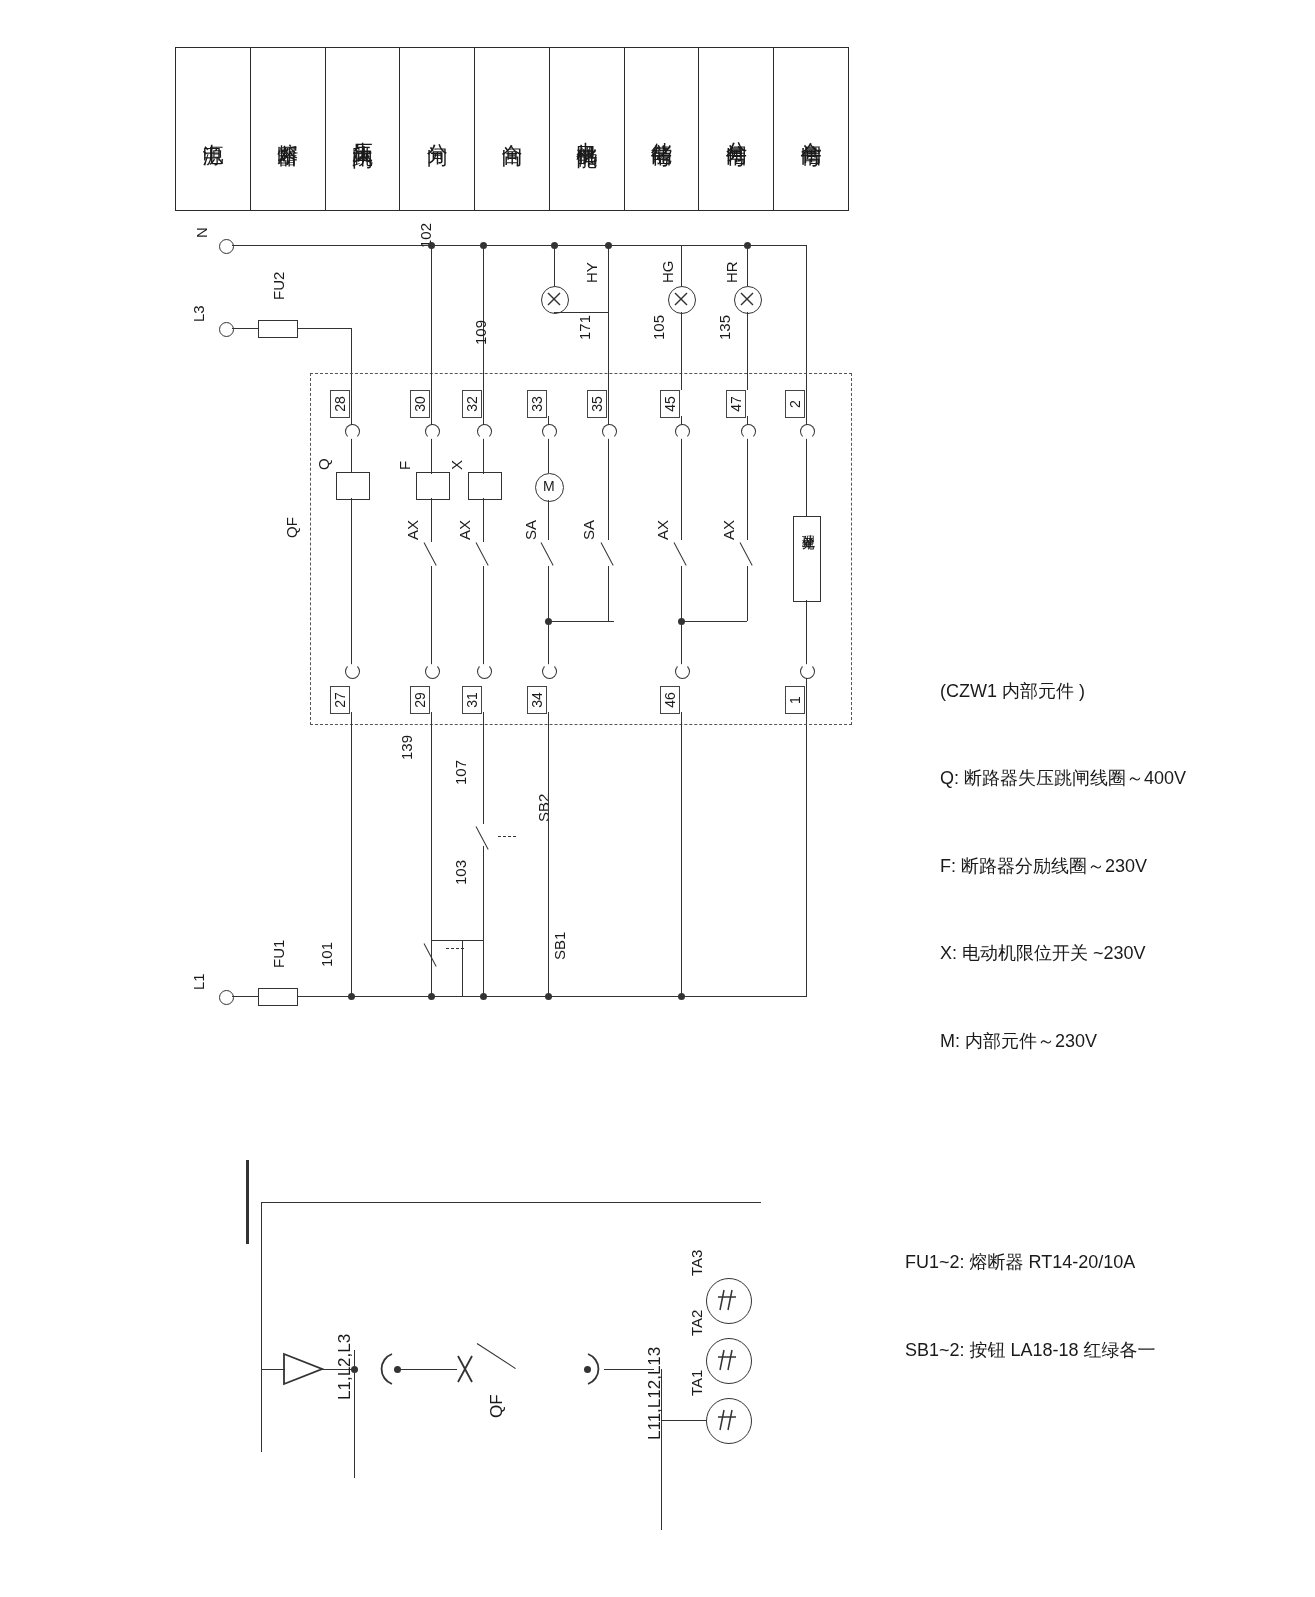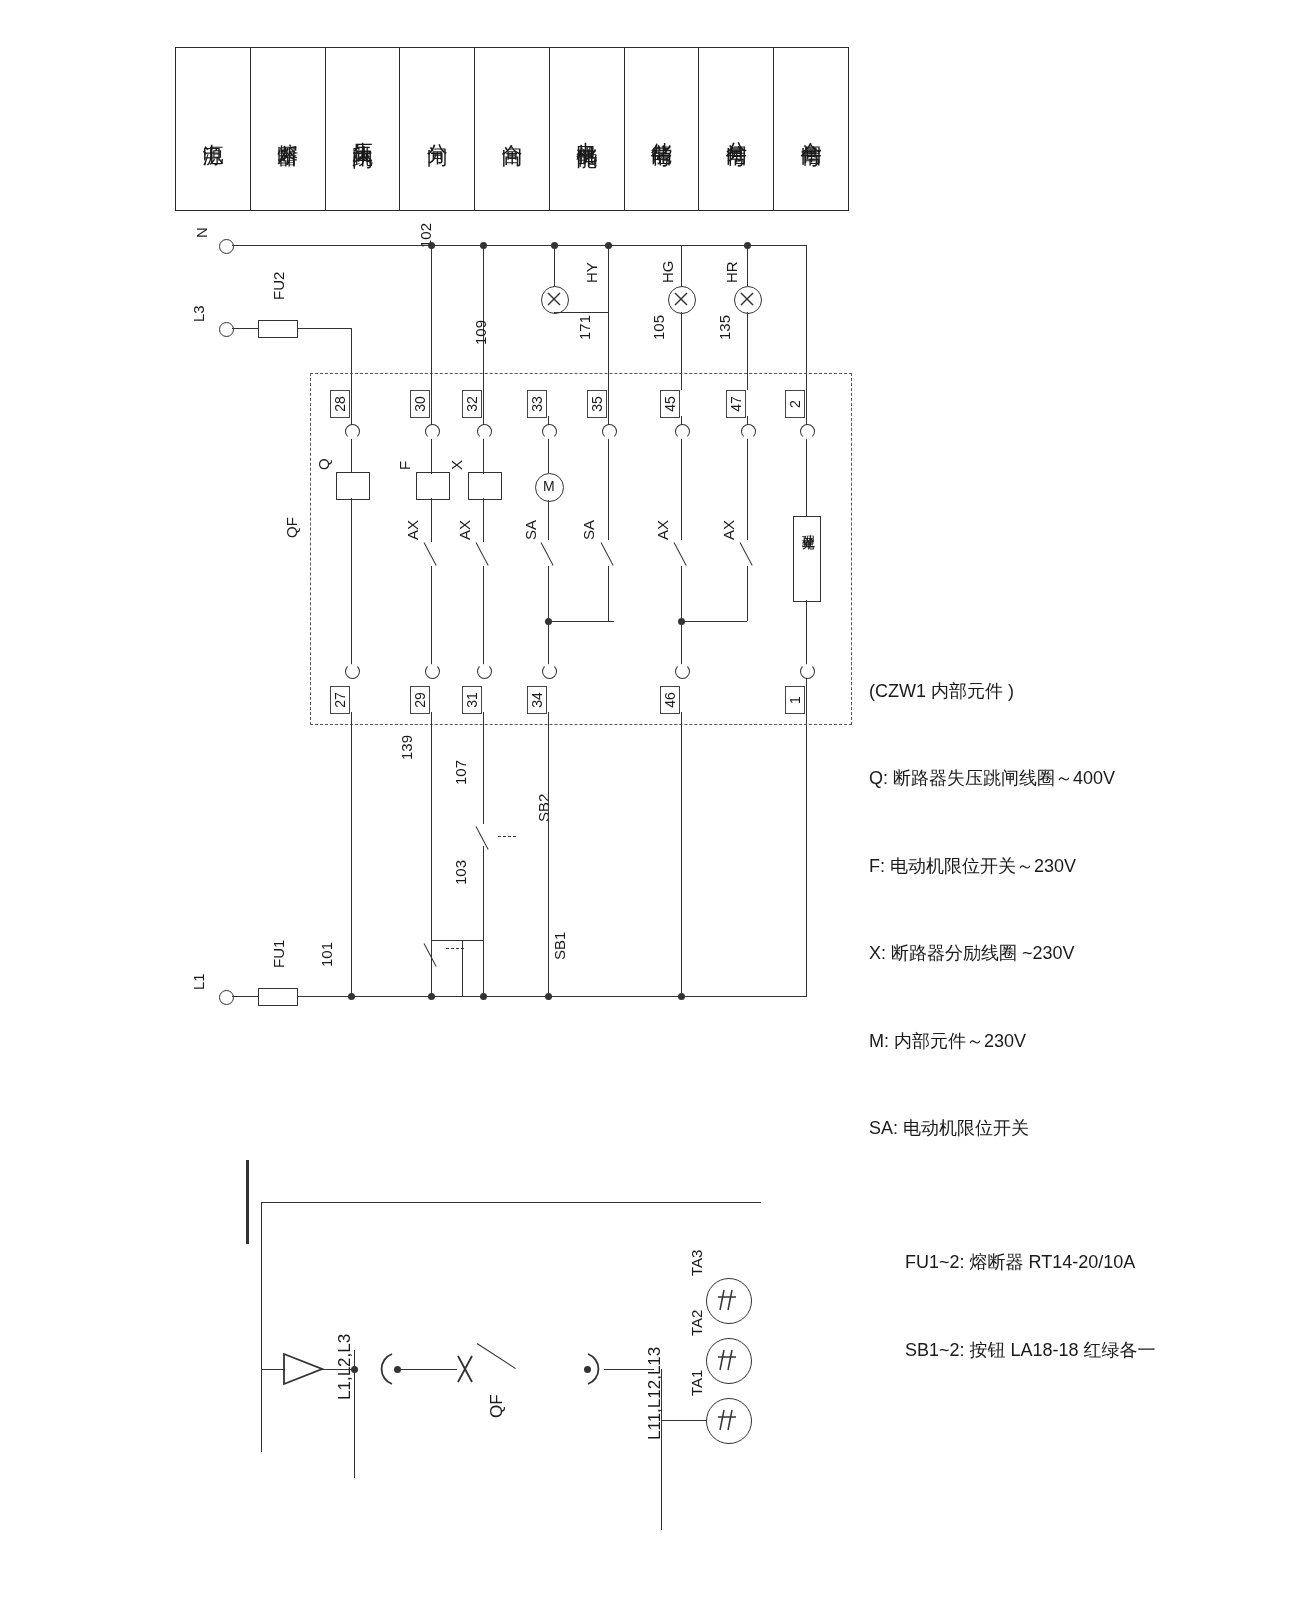--- a/index.html
+++ b/index.html
@@ -272,28 +272,27 @@
   <div class="dot" style="left:428px;top:993px;"></div>
   <div class="dot" style="left:480px;top:993px;"></div>
   <div class="dot" style="left:545px;top:993px;"></div>
   <div class="dot" style="left:678px;top:993px;"></div>
   <div class="dot" style="left:428px;top:242px;"></div>
   <div class="dot" style="left:480px;top:242px;"></div>
   <div class="dot" style="left:551px;top:242px;"></div>
   <div class="dot" style="left:605px;top:242px;"></div>
   <div class="dot" style="left:744px;top:242px;"></div>
 
-  <div class="notes" style="left:869px;top:560px;width:340px;">
+  <div class="notes" style="left:940px;top:560px;width:340px;">
     <div style="transform:rotate(0deg);">
       <div>(CZW1 内部元件 )</div>
       <div>Q: 断路器失压跳闸线圈～400V</div>
-      <div>F: 电动机限位开关～230V</div>
-      <div>X: 断路器分励线圈 ~230V</div>
+      <div>F: 断路器分励线圈～230V</div>
+      <div>X: 电动机限位开关 ~230V</div>
       <div>M: 内部元件～230V</div>
-      <div>SA: 电动机限位开关</div>
     </div>
   </div>
 
   <div style="position:absolute;left:246px;top:1160px;width:0;height:84px;border-left:3.5px solid #333;"></div>
   <div class="hline" style="left:246px;top:1202px;width:3px;"></div>
 
   <div class="vline" style="left:261px;top:1202px;height:250px;"></div>
   <div class="hline" style="left:261px;top:1202px;width:500px;"></div>
   <div class="lbl" style="left:335px;top:1400px;transform:rotate(-90deg);transform-origin:left top;font-size:17px;">L1,L2,L3</div>
   <div class="vline" style="left:354px;top:1350px;height:128px;"></div>

